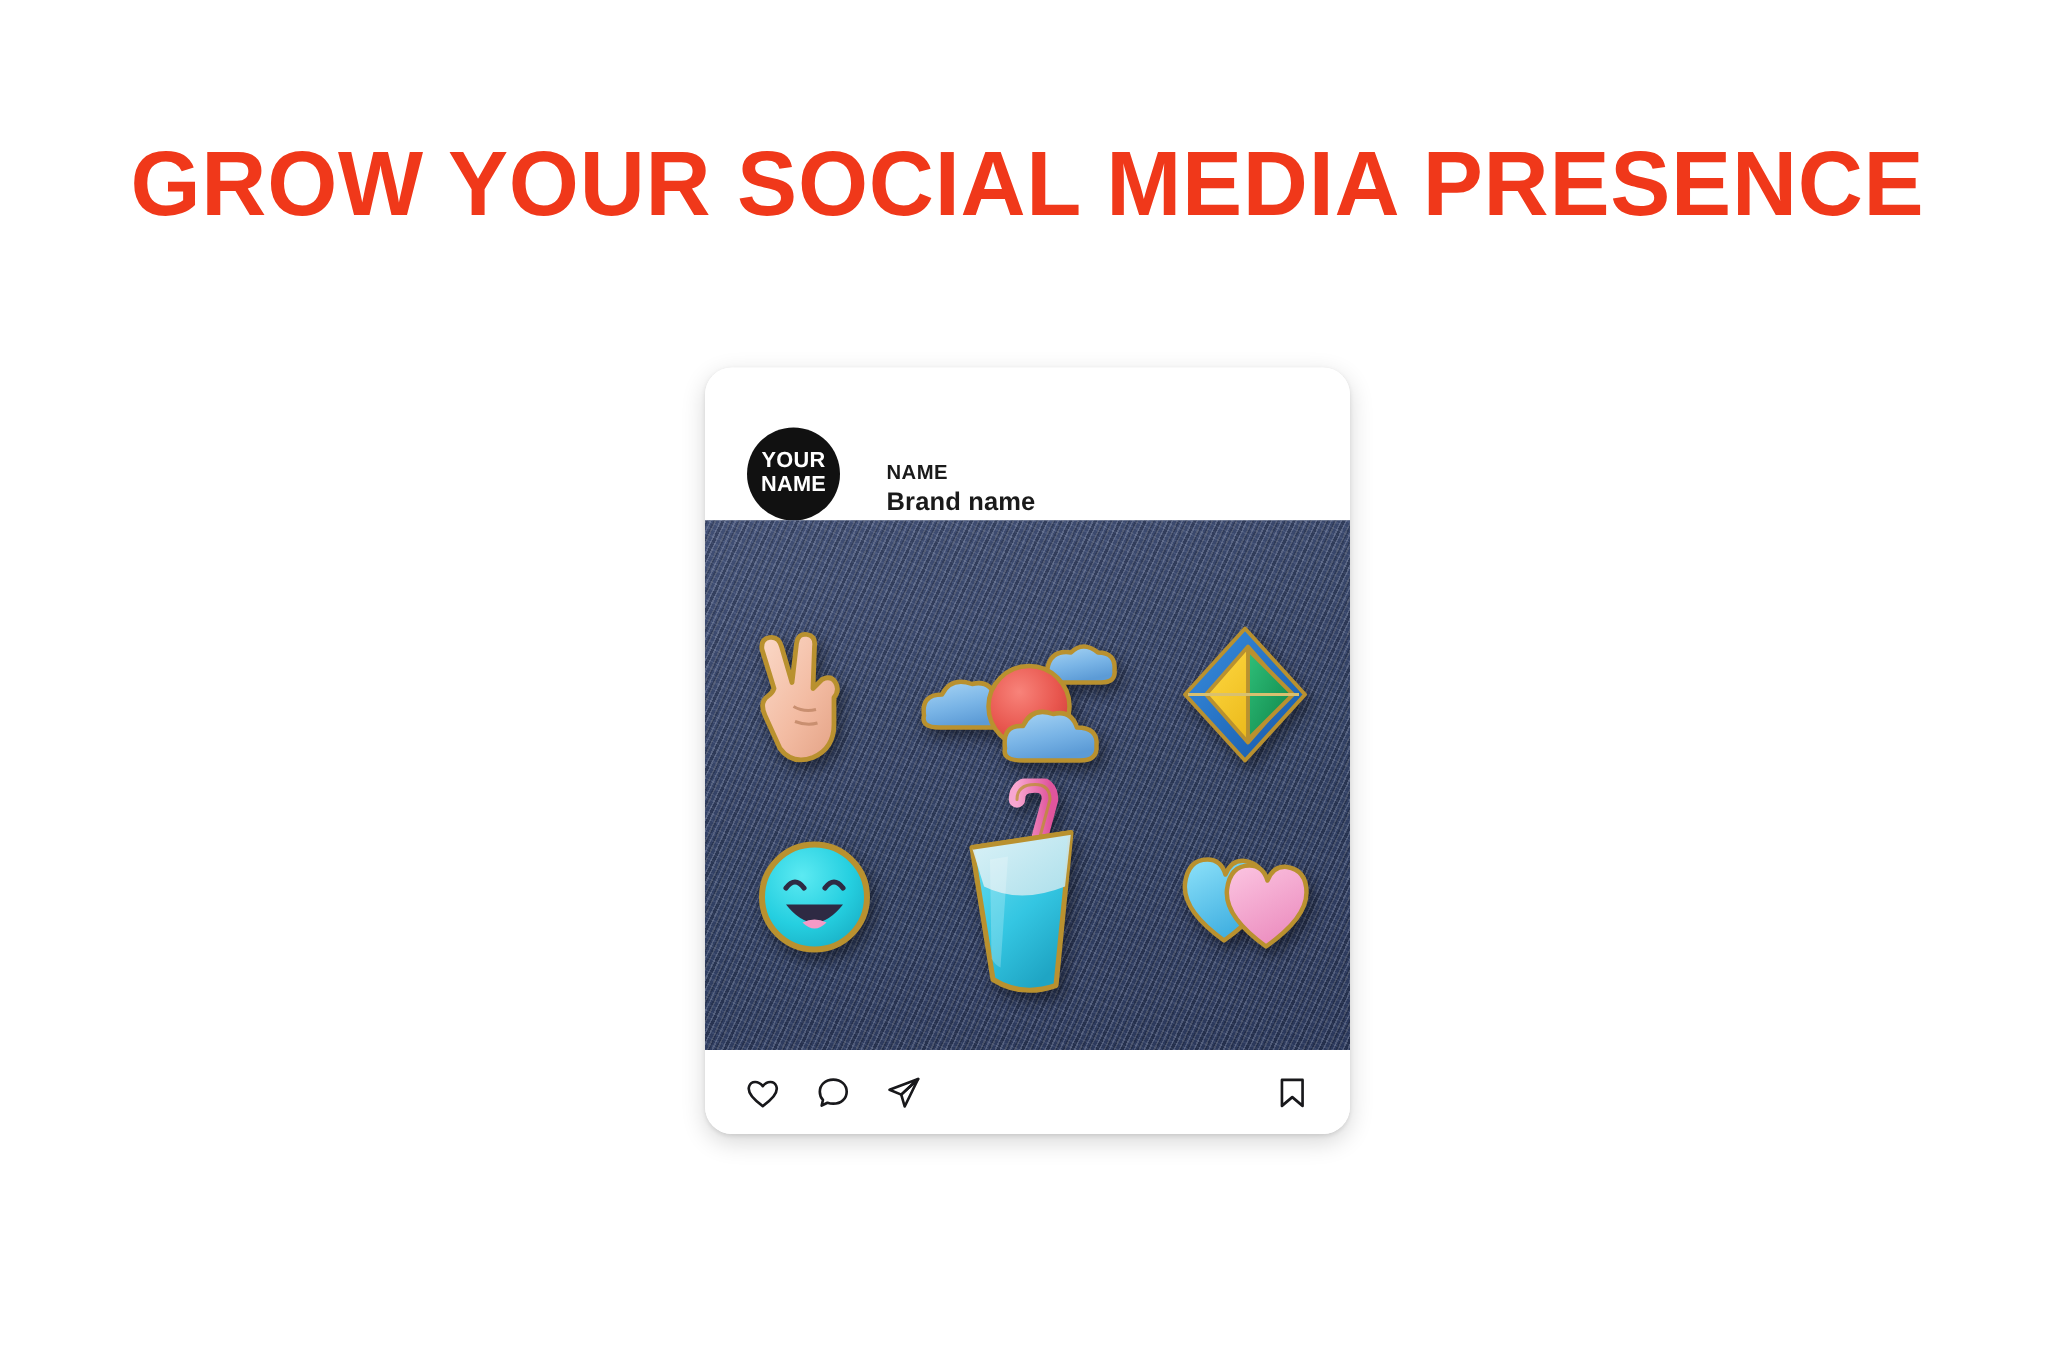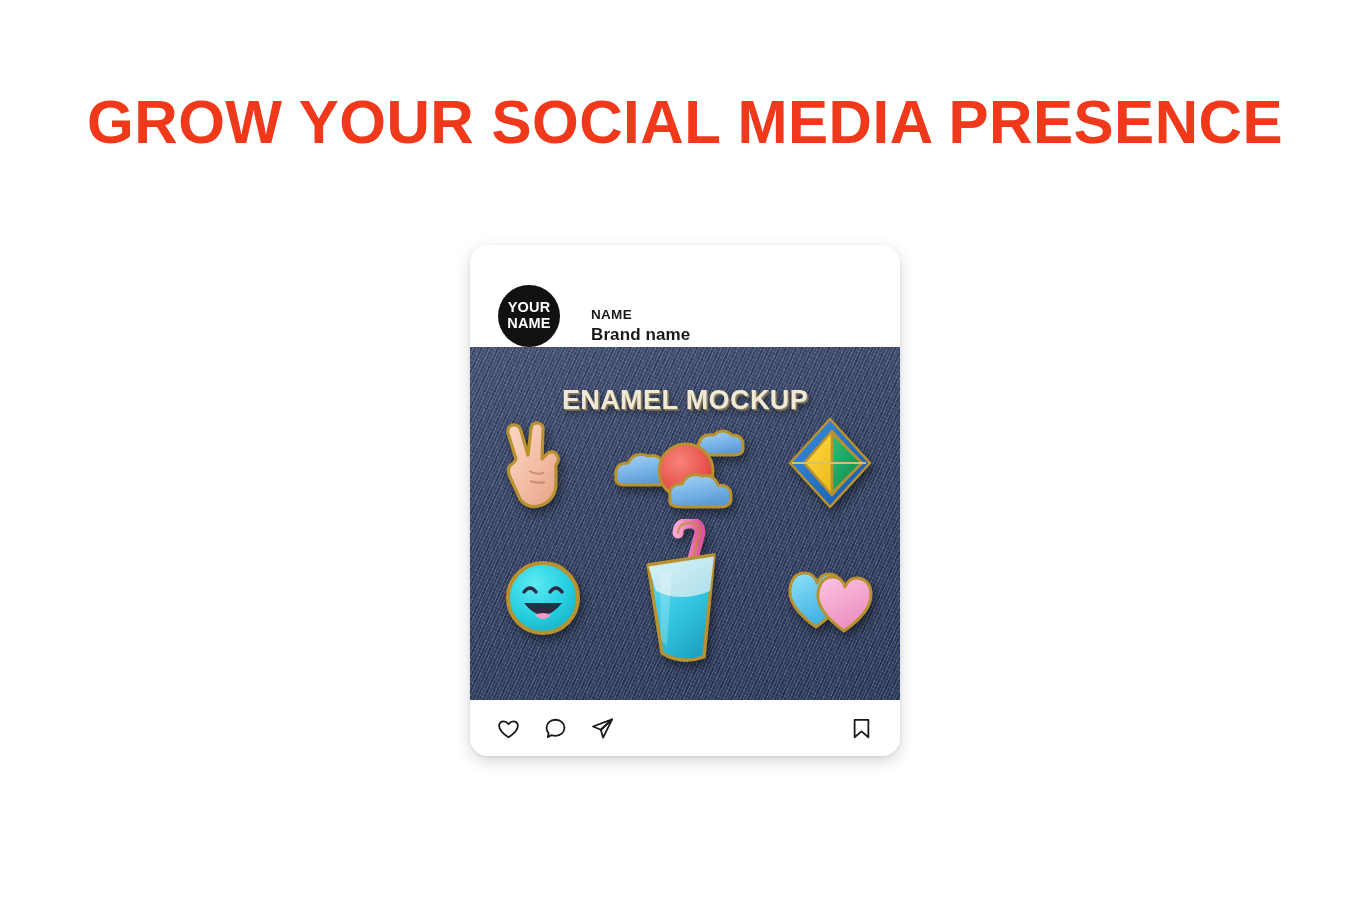--- a/index.html
+++ b/index.html
@@ -180,21 +180,20 @@
       <span>NAME</span>
     </div>
     <div class="account-block">
       <div class="account-name">NAME</div>
       <div class="account-brand">Brand name</div>
     </div>
   </div>
 
   <div class="post-media">
 
-    <div class="mockup-title">ENAMEL MOCKUP</div>
 
     <div class="pin" style="left:28px; top:72px; width:72px; height:92px;">
       <svg viewBox="0 0 72 92" width="72" height="92">
         <defs>
           <linearGradient id="skin" x1="0" y1="0" x2="1" y2="1">
             <stop offset="0%" stop-color="#FBD9C8"></stop>
             <stop offset="55%" stop-color="#F3BCA3"></stop>
             <stop offset="100%" stop-color="#E3A184"></stop>
           </linearGradient>
         </defs>

